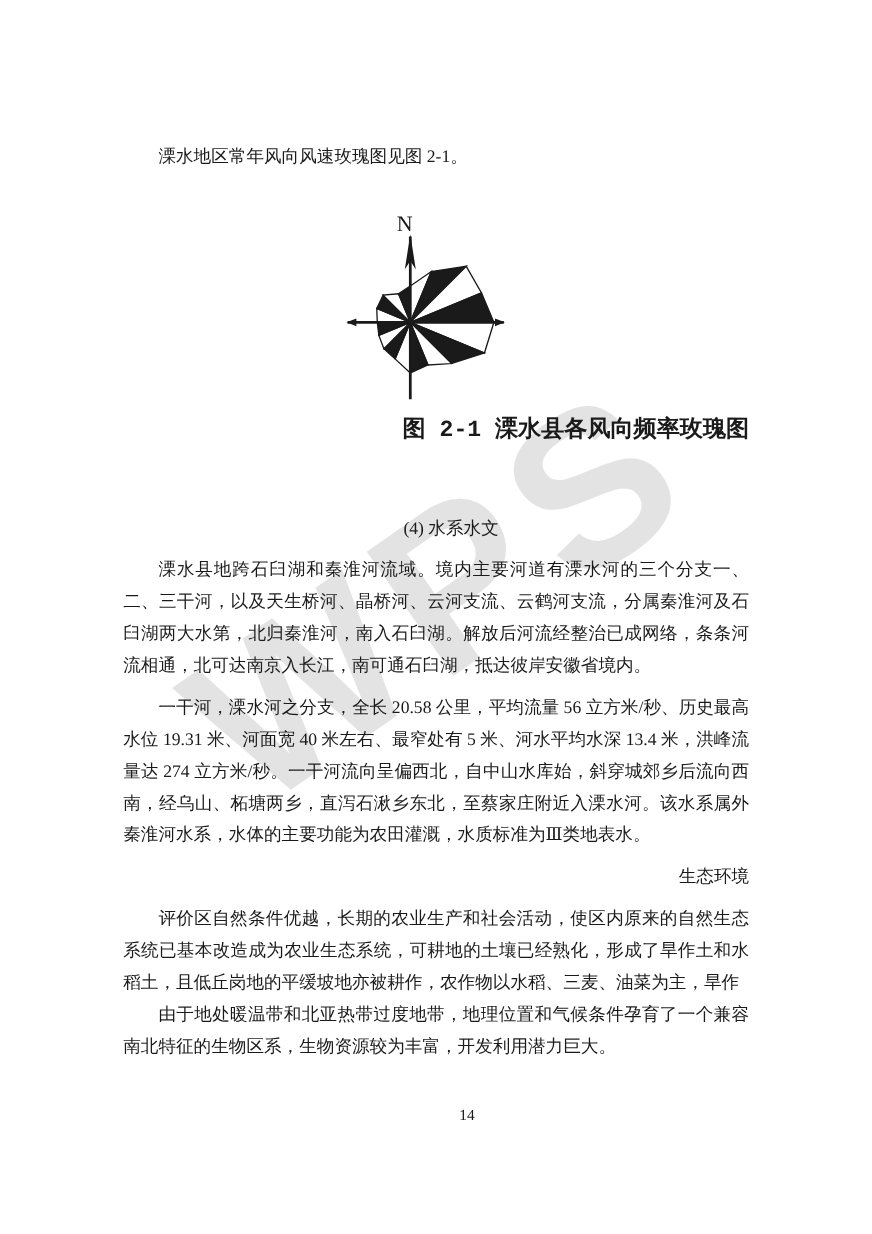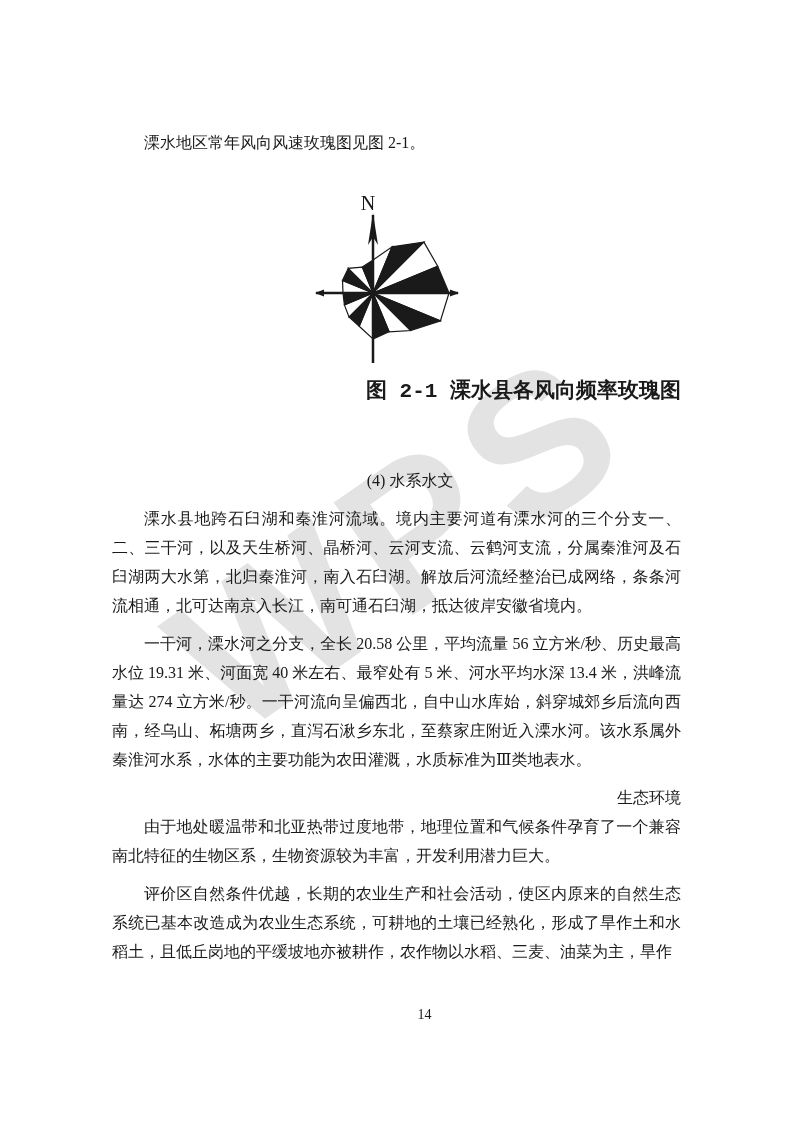--- a/index.html
+++ b/index.html
@@ -86,20 +86,20 @@
       </svg>
     </div>
 
     <p class="caption">图 2-1  溧水县各风向频率玫瑰图</p>
 
     <p class="heading-1">(4) 水系水文</p>
     <p class="indent sp">溧水县地跨石臼湖和秦淮河流域。境内主要河道有溧水河的三个分支一、二、三干河，以及天生桥河、晶桥河、云河支流、云鹤河支流，分属秦淮河及石臼湖两大水第，北归秦淮河，南入石臼湖。解放后河流经整治已成网络，条条河流相通，北可达南京入长江，南可通石臼湖，抵达彼岸安徽省境内。</p>
     <p class="indent sp">一干河，溧水河之分支，全长 20.58 公里，平均流量 56 立方米/秒、历史最高水位 19.31 米、河面宽 40 米左右、最窄处有 5 米、河水平均水深 13.4 米，洪峰流量达 274 立方米/秒。一干河流向呈偏西北，自中山水库始，斜穿城郊乡后流向西南，经乌山、柘塘两乡，直泻石湫乡东北，至蔡家庄附近入溧水河。该水系属外秦淮河水系，水体的主要功能为农田灌溉，水质标准为Ⅲ类地表水。</p>
 
     <p class="heading-2 sp">生态环境</p>
+    <p class="indent sp">评价区自然条件优越，长期的农业生产和社会活动，使区内原来的自然生态系统已基本改造成为农业生态系统，可耕地的土壤已经熟化，形成了旱作土和水稻土，且低丘岗地的平缓坡地亦被耕作，农作物以水稻、三麦、油菜为主，旱作</p>
     <p class="indent">由于地处暖温带和北亚热带过度地带，地理位置和气候条件孕育了一个兼容南北特征的生物区系，生物资源较为丰富，开发利用潜力巨大。</p>
-    <p class="indent sp">评价区自然条件优越，长期的农业生产和社会活动，使区内原来的自然生态系统已基本改造成为农业生态系统，可耕地的土壤已经熟化，形成了旱作土和水稻土，且低丘岗地的平缓坡地亦被耕作，农作物以水稻、三麦、油菜为主，旱作</p>
 
   </div>
 
   <div class="page-number">14</div>
 
 </div>
 
 </body></html>

